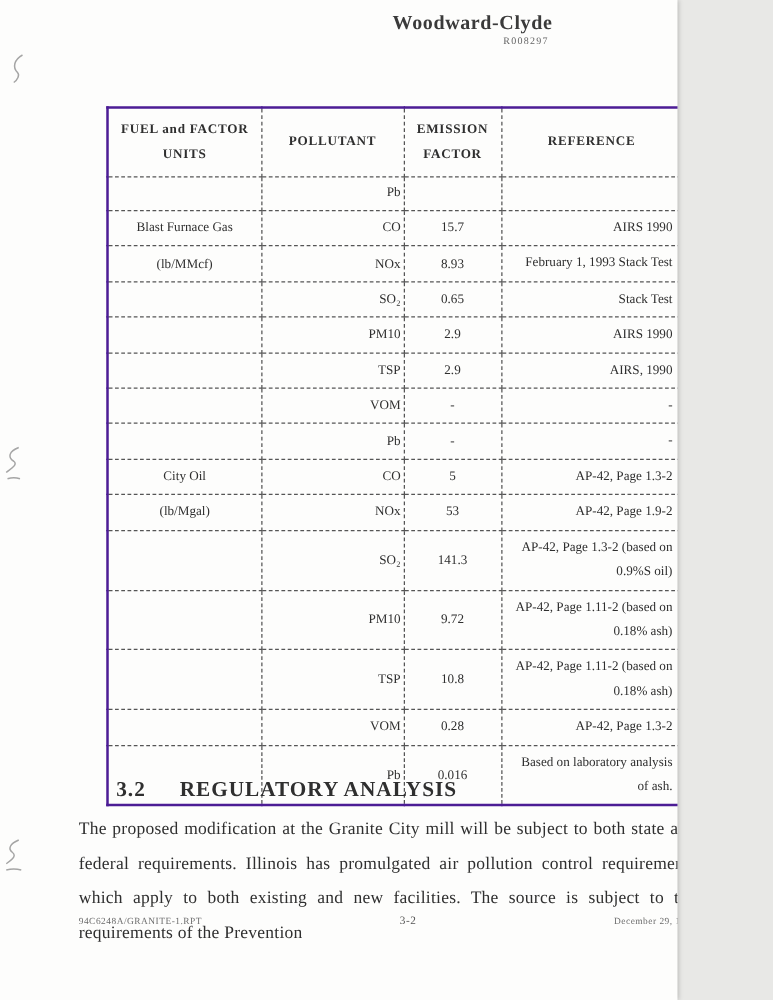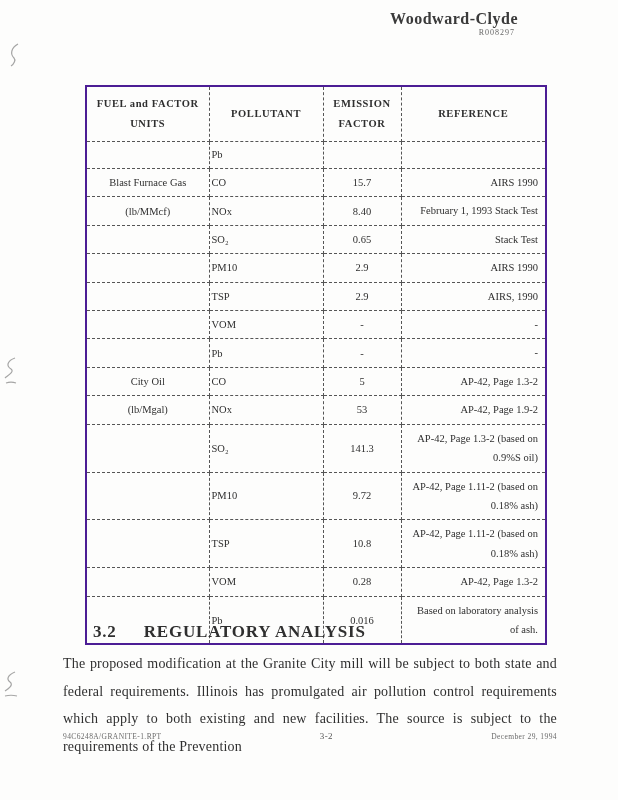--- a/index.html
+++ b/index.html
@@ -1,18 +1,18 @@
 <!DOCTYPE html>
 <html><head>
 <meta charset="utf-8">
 <style>
   html,body{margin:0;padding:0;background:#e8e8e6;}
   .page{
     position:relative;
-    width:618px;height:800px;
+    width:542px;height:800px;
     background:#fdfdfc;
     font-family:"Liberation Serif","DejaVu Serif",serif;
     color:#2f2f2f;
     overflow:hidden;
     box-shadow:0 0 4px rgba(0,0,0,.25);
   }
   
   .logo{
     position:absolute;top:10px;right:100px;
     font-weight:bold;font-size:16px;letter-spacing:.5px;
@@ -39,21 +39,21 @@
     font-size:10.5px;
     vertical-align:middle;
     overflow:hidden;
   }
   table.doc-table th{
     font-weight:bold;letter-spacing:.6px;
     padding:7px 4px;line-height:1.9;text-align:center;
   }
   table.doc-table tr{height:27px;}
   td.fuel{text-align:center;padding:4px 6px;}
-  td.pollutant{text-align:left;padding:4px 2px;}
+  td.pollutant{text-align:right;padding:4px 2px;}
   td.factor{text-align:center;padding:4px 2px;}
   td.reference{text-align:right;padding:4px 7px;line-height:1.85;}
   
   .section-heading{
     position:absolute;left:72px;top:622px;
     font-weight:bold;font-size:17px;letter-spacing:.8px;
     filter:blur(.25px);
     margin-left:21px;
   }
   .section-heading .num{margin-right:22px;}
@@ -121,21 +121,21 @@
           </tr>
           <tr>
             <td class="fuel">Blast Furnace Gas</td>
             <td class="pollutant">CO</td>
             <td class="factor">15.7</td>
             <td class="reference">AIRS 1990</td>
           </tr>
           <tr>
             <td class="fuel">(lb/MMcf)</td>
             <td class="pollutant">NOx</td>
-            <td class="factor">8.40</td>
+            <td class="factor">8.93</td>
             <td class="reference">February 1, 1993 Stack Test</td>
           </tr>
           <tr>
             <td class="fuel"></td>
             <td class="pollutant">SO₂</td>
             <td class="factor">0.65</td>
             <td class="reference">Stack Test</td>
           </tr>
           <tr>
             <td class="fuel"></td>

